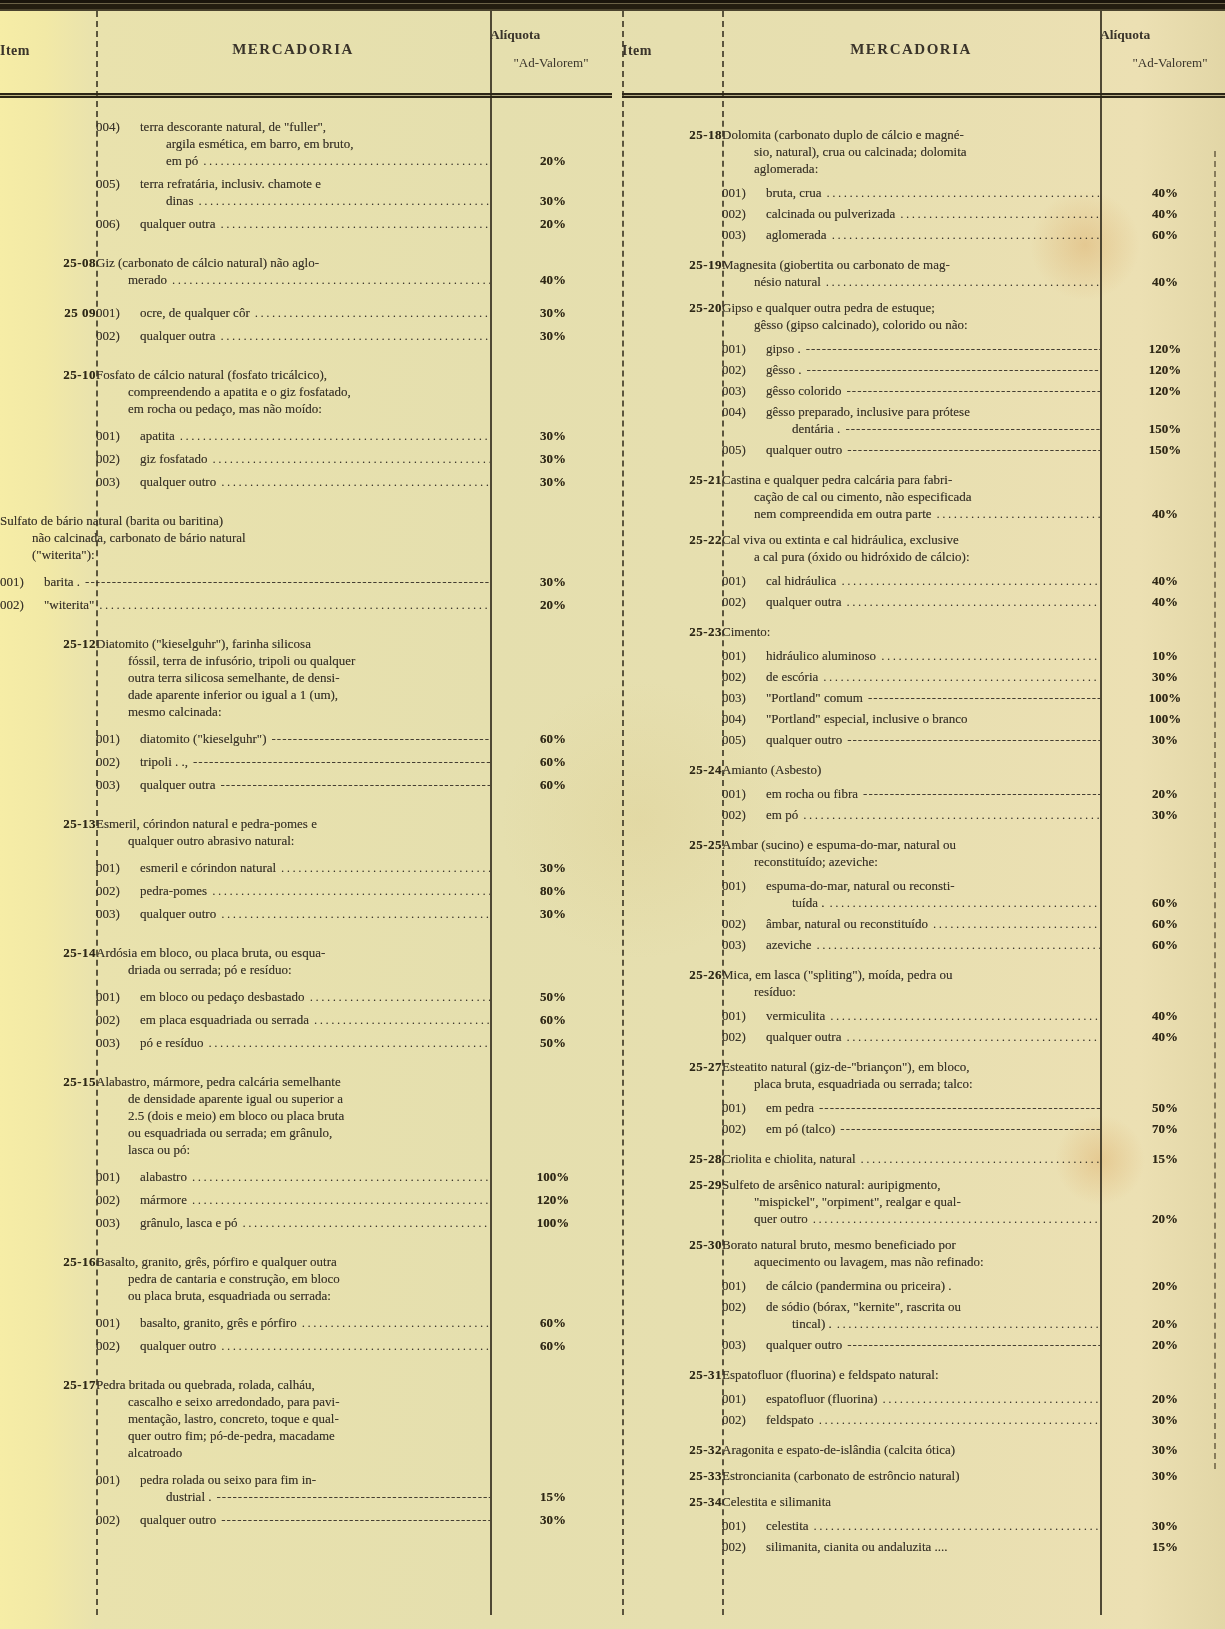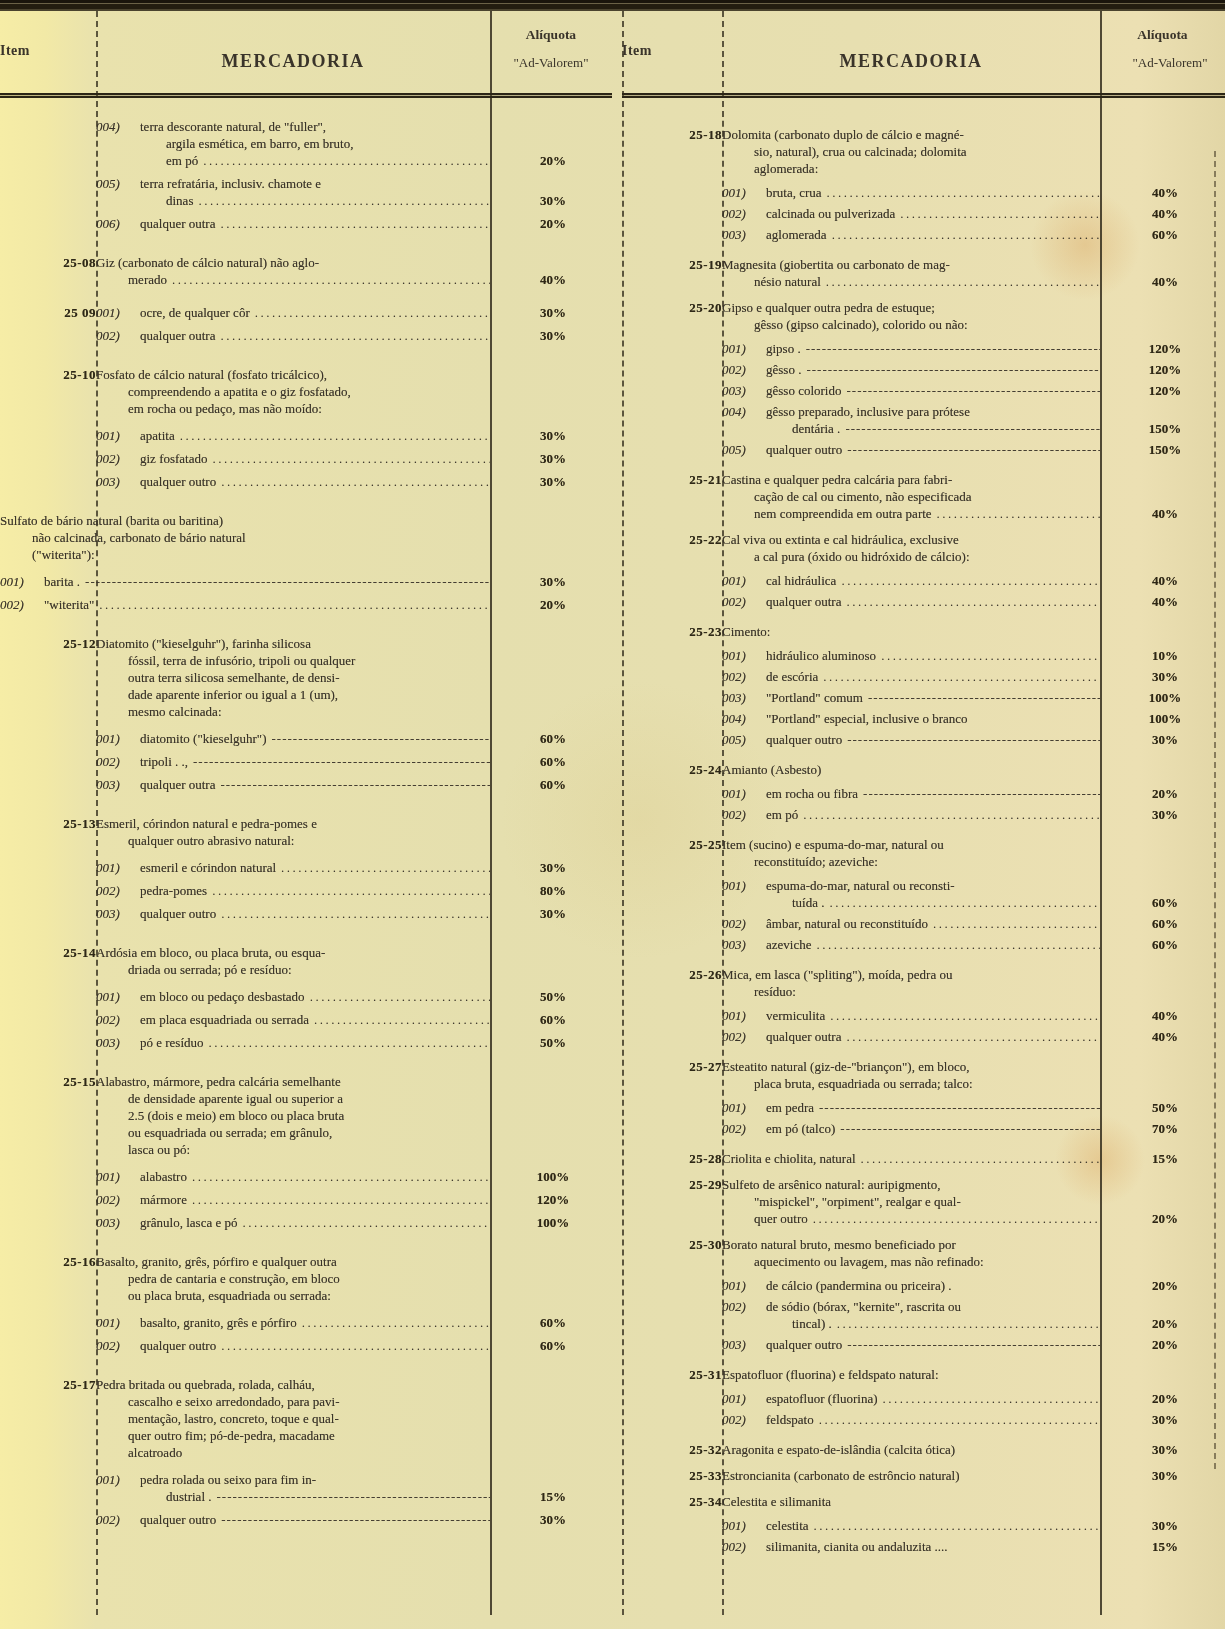--- a/index.html
+++ b/index.html
@@ -16,22 +16,22 @@
   .topband{position:absolute;left:0;top:0;width:1225px;height:11px;
     background:linear-gradient(180deg,#1a150c 0 3px,#6b6247 3px 4px,#231d10 4px 9px,#4a432e 9px 11px);}
   .group{position:absolute;top:11px;height:1618px;}
   .gL{left:0;width:612px;}
   .gR{left:622px;width:603px;}
   .vline{position:absolute;top:0;bottom:14px;width:0;border-left:2px dashed rgba(52,46,30,.78);}
   .vline.solid{border-left:2px solid rgba(45,39,24,.82);}
   .vline.edge{border-left:2px dashed rgba(60,50,30,.55);}
   .hdr{position:absolute;left:0;right:0;top:0;height:82px;}
   .hdr .hitem{position:absolute;top:32px;font-size:14px;letter-spacing:.5px;font-weight:700;text-align:left;}
-  .hdr .hmerc{position:absolute;top:40px;font-size:18px;letter-spacing:1.5px;font-weight:700;text-align:center;}
-  .hdr .hali1{position:absolute;top:16px;font-size:13.5px;font-weight:700;text-align:center;}
+  .hdr .hmerc{position:absolute;top:30px;font-size:15px;letter-spacing:1.5px;font-weight:700;text-align:center;}
+  .hdr .hali1{position:absolute;top:16px;font-size:13.5px;font-weight:700;text-align:left;}
   .hdr .hali2{position:absolute;top:44px;font-size:13px;text-align:center;white-space:nowrap;}
   .hrule{position:absolute;left:0;right:0;top:82px;height:5px;
     background:linear-gradient(180deg,#2b2516 0 2px,rgba(90,80,50,.35) 2px 3px,#2b2516 3px 5px);}
   .colbody{position:absolute;left:0;right:0;top:87px;bottom:0;overflow:hidden;font-size:13px;line-height:17px;}
   .gL .colbody{padding-top:20px;}
   .gR .colbody{padding-top:28px;}
   .entry{display:flex;}
   .gL .entry{margin-bottom:16px;}
   .gR .entry{margin-bottom:9px;}
   .e-item{flex:none;font-weight:700;letter-spacing:.5px;color:#2e2817;text-align:right;}
@@ -41,21 +41,21 @@
   .gL .e-rest{padding-right:122px;}
   .gR .e-rest{padding-right:125px;}
   .line{display:flex;position:relative;}
   .hlines .line.cont{padding-left:32px;}
   .sub{display:flex;}
   .gL .sub{margin-bottom:6px;}
   .gR .sub{margin-bottom:4px;}
   .subitems{}
   .hlines + .subitems{margin-top:10px;}
   .gR .hlines + .subitems{margin-top:7px;}
-  .sub-code{flex:none;width:44px;font-style:italic;}
+  .sub-code{flex:none;width:44px;}
   .sub-mid{flex:1;min-width:0;}
   .sub-mid .line.cont{padding-left:26px;align-items:center;}
   .txt{white-space:pre-wrap;}
   .leader{flex:1;overflow:hidden;white-space:nowrap;letter-spacing:2.5px;padding:0 3px 0 5px;color:#3a342a;}
   .leader.dash{letter-spacing:1px;}
   .rate{position:absolute;bottom:0;font-weight:700;text-align:center;color:#2e2715;white-space:nowrap;}
   .gL .rate{right:-122px;width:118px;}
   .gR .rate{right:-125px;width:120px;}
   .txt,.e-item,.rate,.sub-code{text-shadow:0 0 .5px rgba(40,34,20,.45);}
 </style>
@@ -822,21 +822,21 @@
               </div>
             </div>
           </div>
         </div>
       </div>
       <div class="entry">
         <div class="e-item">25-25</div>
         <div class="e-rest">
           <div class="hlines">
             <div class="line">
-              <span class="txt">Item (sucino) e espuma-do-mar, natural ou</span>
+              <span class="txt">Ambar (sucino) e espuma-do-mar, natural ou</span>
             </div>
             <div class="line cont">
               <span class="txt">reconstituído; azeviche:</span>
             </div>
           </div>
           <div class="subitems">
             <div class="sub">
               <span class="sub-code">001)</span>
               <div class="sub-mid">
                 <div class="line">

